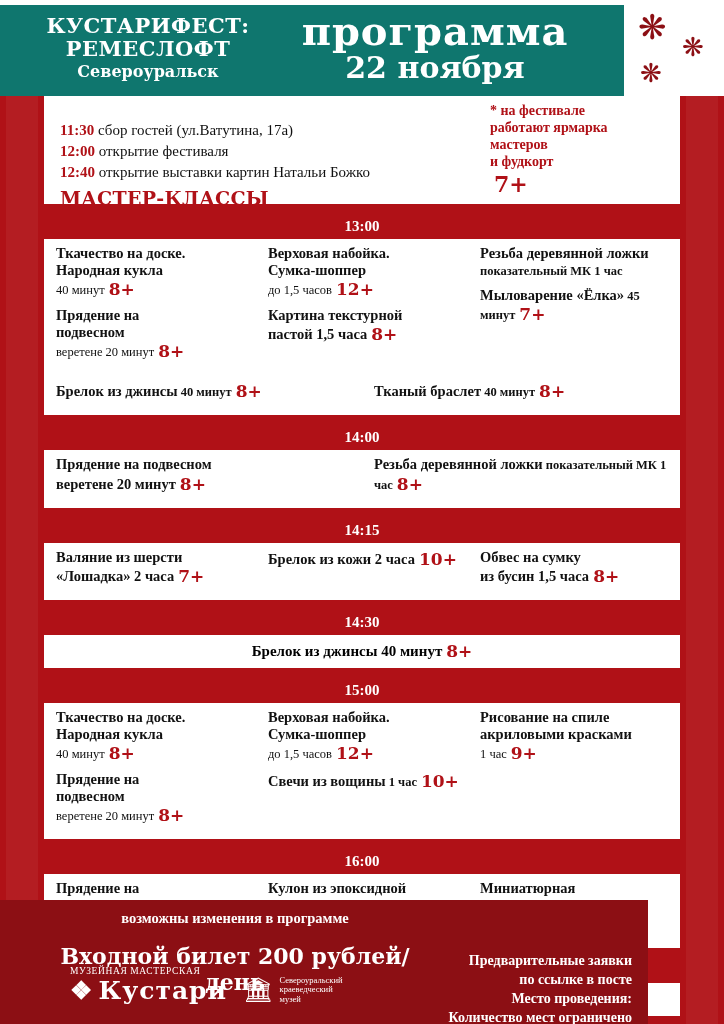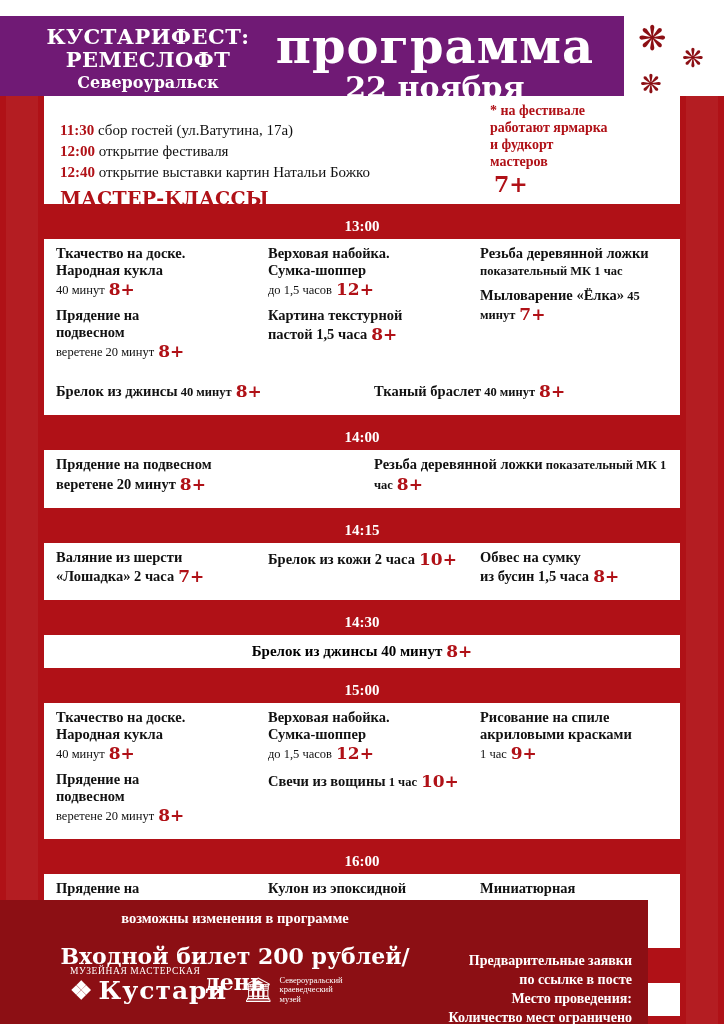--- a/index.html
+++ b/index.html
@@ -34,22 +34,22 @@
     opacity:.95;
   }
   .strip .edge-l, .strip .edge-r {
     position:absolute; top:0; bottom:0; width:6px; background:#b01117;
   }
   .strip .edge-l { left:0; }
   .strip .edge-r { right:0; }
 
   
   .header {
-    position:absolute; left:0; top:16px; width:724px; height:96px;
-    background:#701a75;
+    position:absolute; left:0; top:5px; width:724px; height:96px;
+    background:#0f766e;
     overflow:hidden;
   }
   .header .hdr-orn {
     position:absolute; right:0; top:0; width:100px; height:96px;
     background:#ffffff;
   }
   .hdr-orn .flake {
     position:absolute; color:#8c0f14; font-size:34px; line-height:1;
   }
   .logo-block {
@@ -69,21 +69,21 @@
   .logo-l3 {
     font-family:"DejaVu Serif", serif;
     font-weight:bold; font-size:16px; margin-top:1px;
   }
   .prog-title {
     position:absolute; left:270px; top:2px; width:330px; text-align:center;
     color:#fff;
   }
   .prog-title .t1 {
     font-family:"DejaVu Serif", serif;
-    font-weight:bold; font-size:48px; letter-spacing:1px;
+    font-weight:bold; font-size:40px; letter-spacing:1px;
     text-transform:lowercase;
   }
   .prog-title .t2 {
     font-family:"DejaVu Serif", serif;
     font-weight:bold; font-size:30px; margin-top:-4px;
   }
 
   
   .content {
     position:absolute; left:44px; top:96px; width:636px; bottom:0;
@@ -212,22 +212,22 @@
       </div>
       <div class="row">
         <span class="time">12:40</span>
         <span class="txt">открытие выставки картин Натальи Божко</span>
       </div>
       <div class="mk">МАСТЕР-КЛАССЫ</div>
 
       <div class="note">
         <div>* на фестивале</div>
         <div>работают ярмарка</div>
+        <div>мастеров</div>
         <div>и фудкорт</div>
-        <div>мастеров</div>
         <div class="age">7+</div>
       </div>
     </div>
 
     <div class="slots">
         <div class="band">13:00</div>
         <div class="grid">
           <div class="col">
             <div class="item">
               <div class="ttl">Ткачество на доске.<br>Народная кукла</div>

